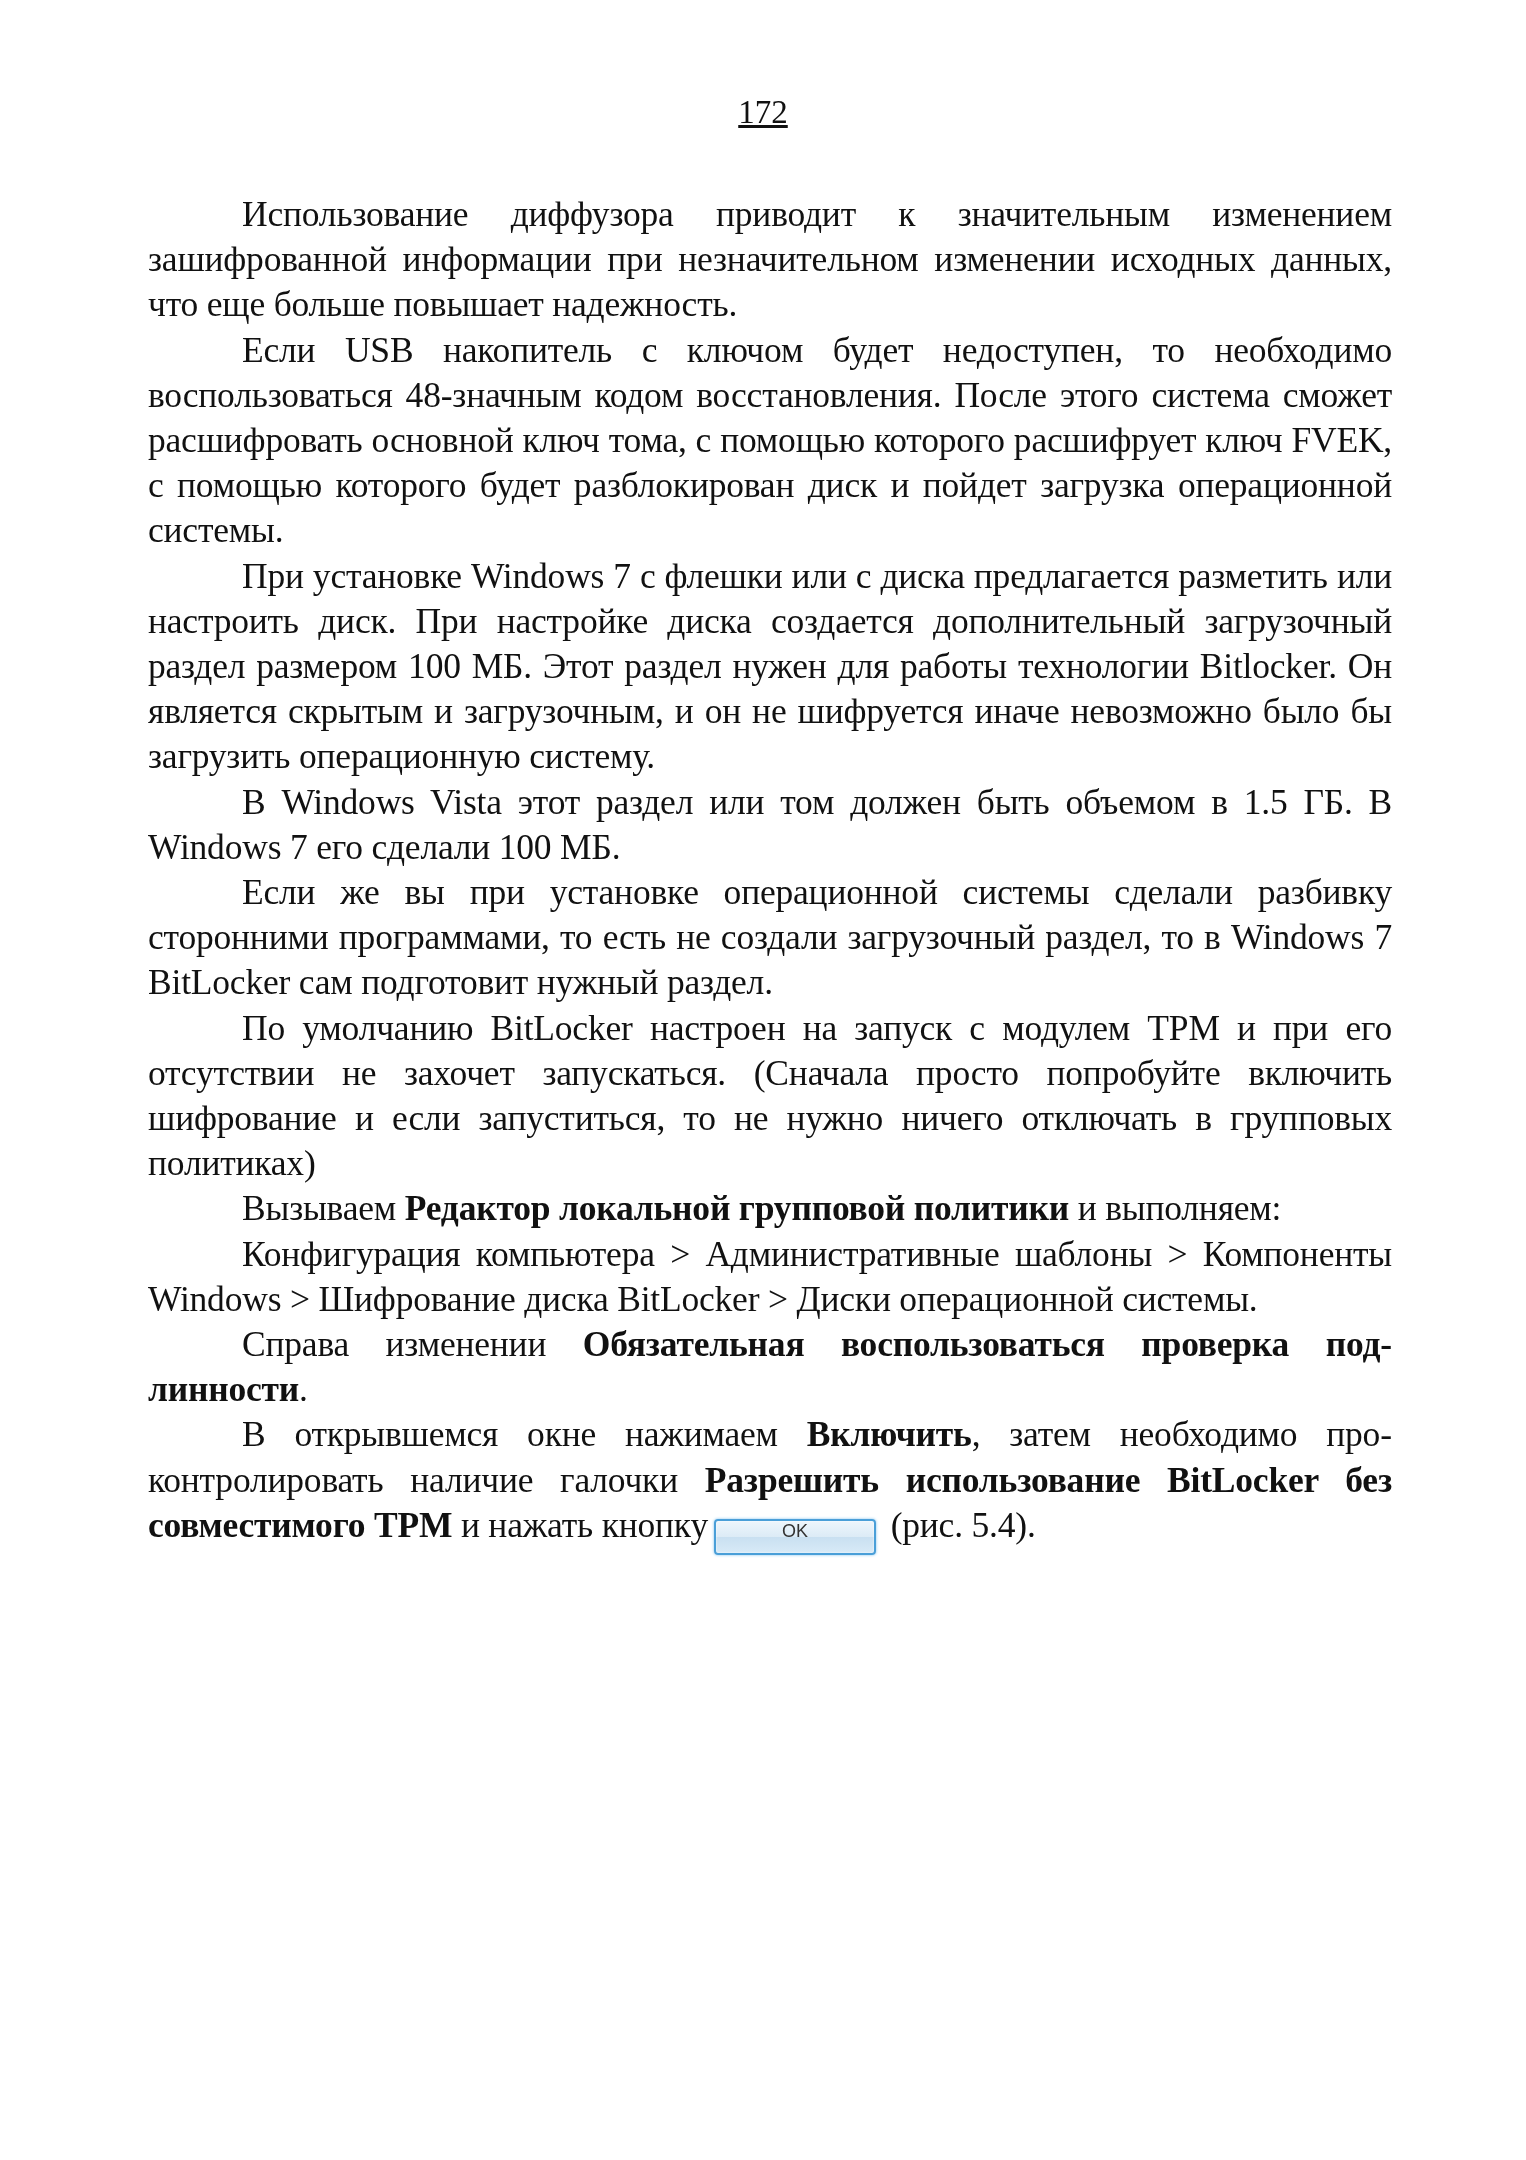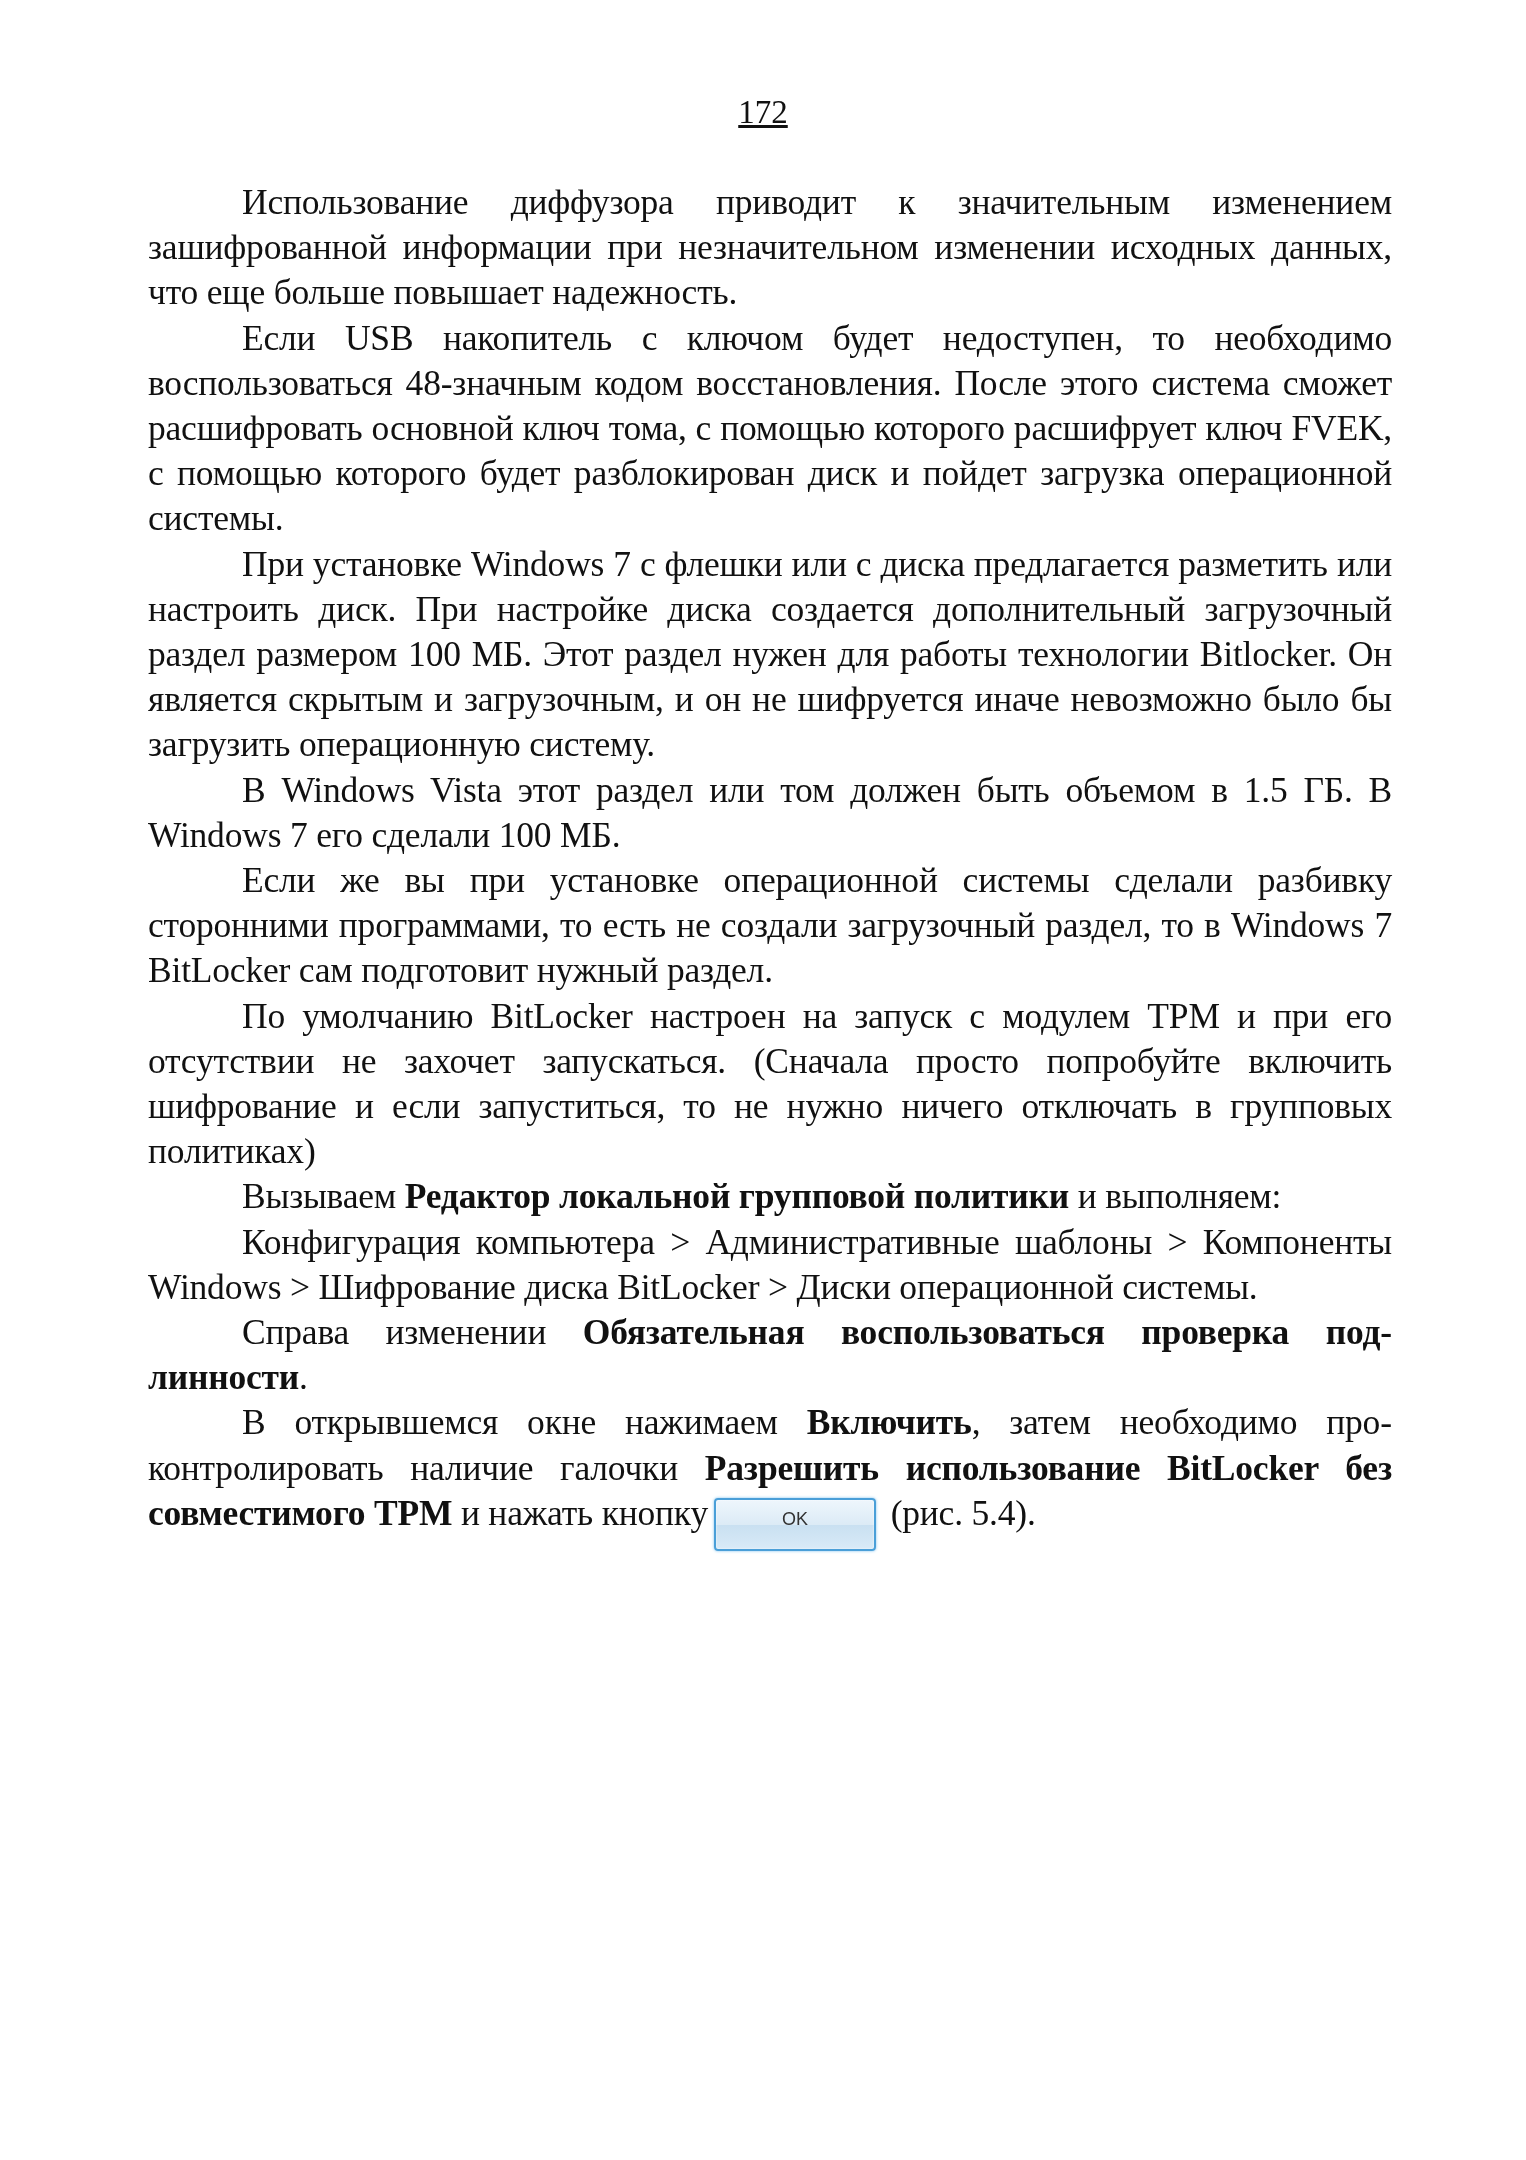--- a/index.html
+++ b/index.html
@@ -20,39 +20,39 @@
       top: 92px;
       left: 0;
       width: 1526px;
       text-align: center;
       font-size: 33px;
       line-height: 40px;
       text-decoration: underline;
     }
     .content {
       position: absolute;
-      top: 180px;
+      top: 192px;
       left: 148px;
       width: 1244px;
       font-size: 35.5px;
       line-height: 45.2px;
       text-align: justify;
       letter-spacing: -0.2px;
     }
     .para {
       margin: 0;
       text-indent: 94px;
       hyphens: manual;
     }
     b, .bold { font-weight: bold; }
     .ok-button {
       display: inline-block;
       vertical-align: -6px;
       width: 162px;
-      height: 53px;
+      height: 36px;
       margin: 0 6px;
       box-sizing: border-box;
       border: 2px solid #4a9fd8;
       border-radius: 4px;
       background: linear-gradient(#eef6fc 0%, #dcebf6 50%, #c9e0f1 51%, #d8eaf7 100%);
       box-shadow: 0 0 3px #7fc1ee, inset 0 0 2px #ffffff;
       text-indent: 0;
       text-align: center;
       font-family: "Liberation Sans", "DejaVu Sans", sans-serif;
       font-size: 18px;

